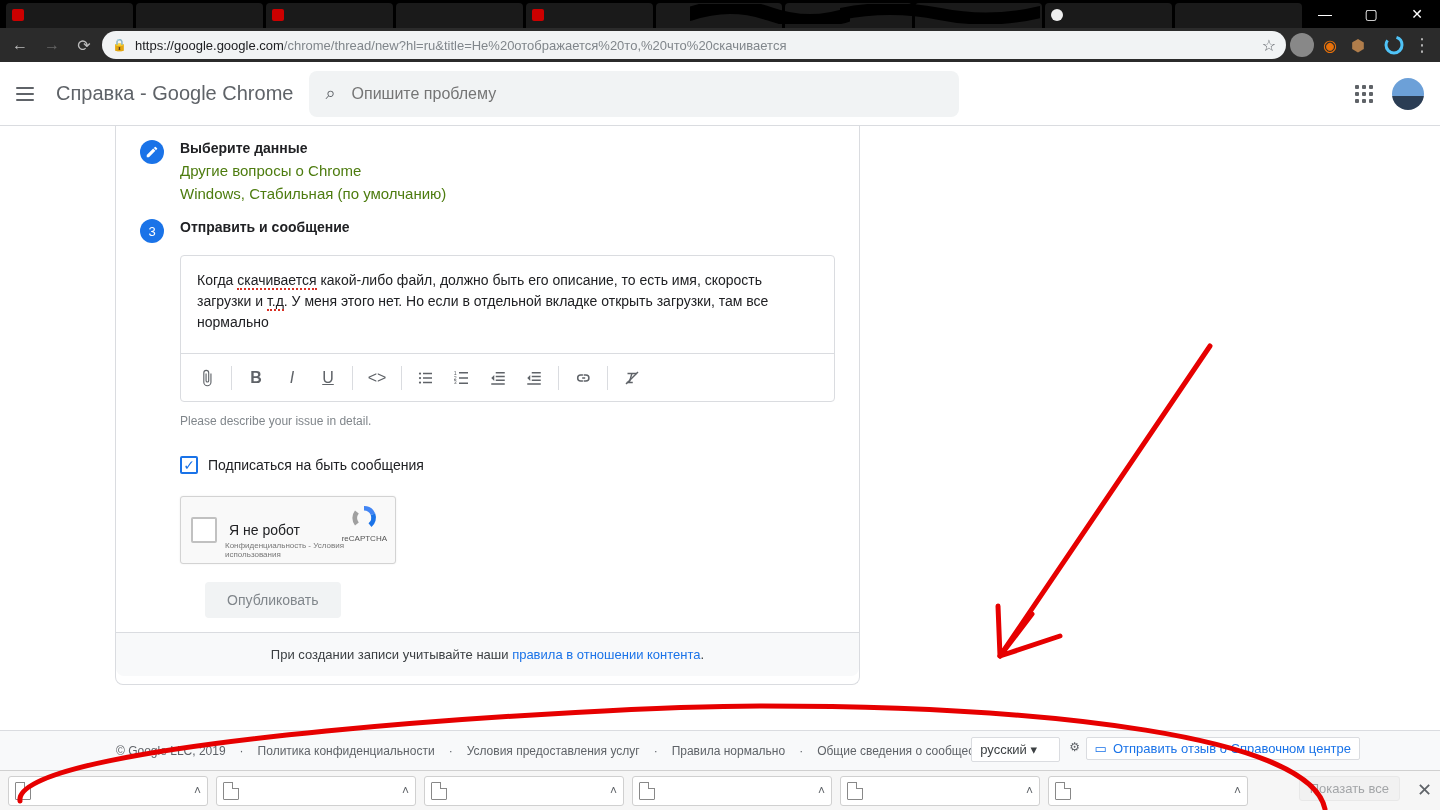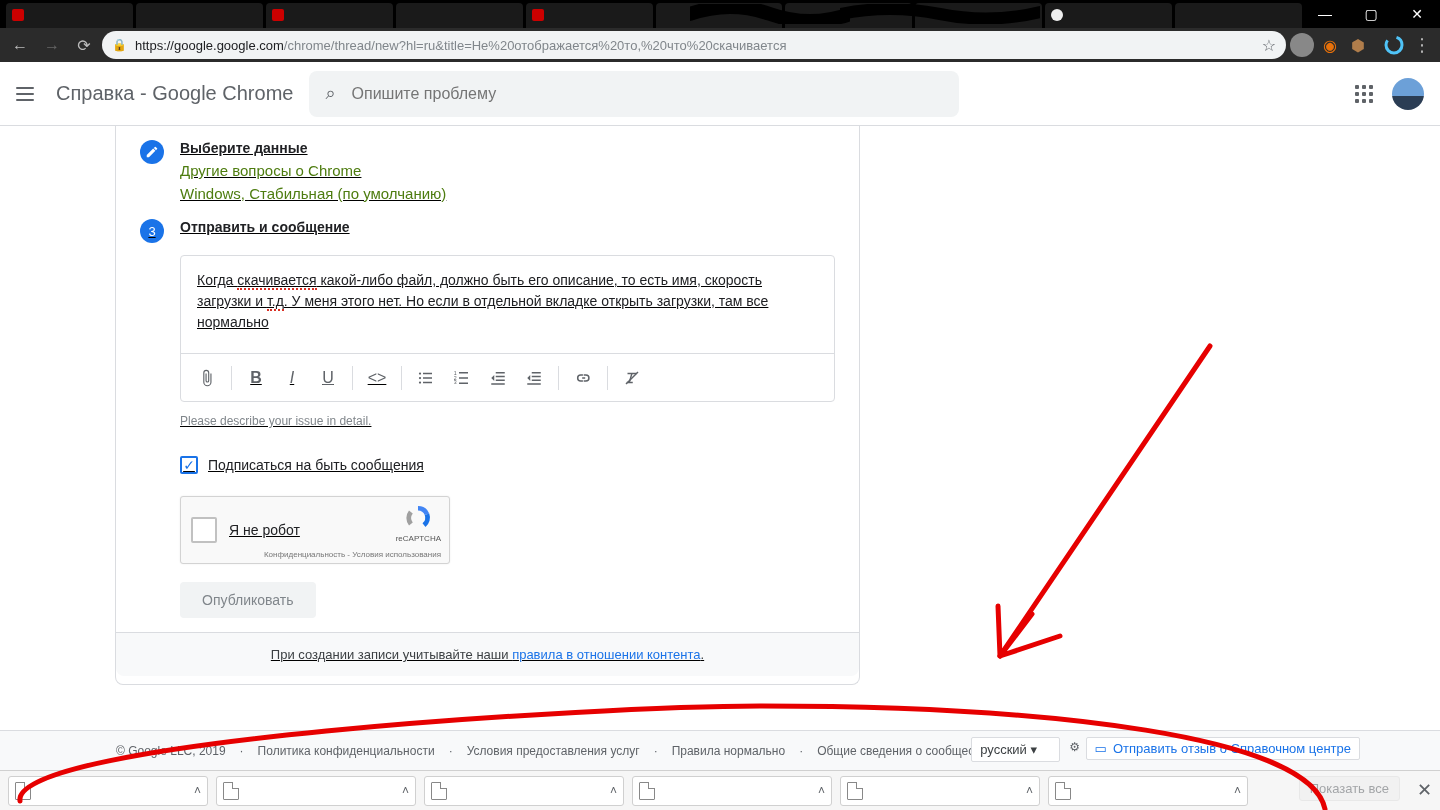--- a/index.html
+++ b/index.html
@@ -29,21 +29,21 @@
   .g-search { flex:0 0 650px; height:46px; background:#f1f3f4; border-radius:8px; display:flex; align-items:center; padding:0 16px; gap:16px; color:#5f6368; }
   .g-search input { border:none; background:transparent; outline:none; font-size:16px; color:#202124; flex:1; }
   .g-spacer { flex:1; }
   .apps-grid { width:24px; height:24px; display:grid; grid-template-columns:repeat(3,4px); grid-template-rows:repeat(3,4px); gap:3px; align-content:center; justify-content:center; }
   .apps-grid span { background:#5f6368; width:4px; height:4px; border-radius:1px; }
   .avatar { width:32px; height:32px; border-radius:50%; background:linear-gradient(180deg,#6ca0d8 0%,#6ca0d8 55%,#2b3d54 55%,#2b3d54 100%); }
 
   
   .viewport { height:calc(810px - 28px - 34px - 64px - 40px - 40px); overflow:hidden; position:relative; }
   .page { width:100%; display:flex; justify-content:flex-start; }
-  .card-wrap { width:745px; margin-left:115px;text-decoration:underline; }
+  .card-wrap { width:745px; margin-left:115px; }
   .card { border:1px solid #dadce0; border-top:none; border-radius:0 0 8px 8px; background:#fff; padding:0 0 8px 0; }
 
   .step-row { display:flex; padding:14px 24px 0 24px; gap:16px; align-items:flex-start; }
   .step-badge { width:24px; height:24px; border-radius:50%; background:#1a73e8; color:#fff; display:flex; align-items:center; justify-content:center; font-size:13px; flex-shrink:0; }
   .step-badge.pencil svg { width:14px; height:14px; fill:#fff; }
   .step-body { flex:1; }
   .step-title { font-weight:600; font-size:14px; color:#202124; margin-bottom:4px; }
   .step-sub { font-size:15px; color:#4d7c0f; line-height:1.5; }
 
   .step-content { padding:12px 24px 0 64px; }
@@ -54,29 +54,29 @@
   .tb-btn { width:36px; height:36px; display:flex; align-items:center; justify-content:center; color:#5f6368; font-size:16px; border-radius:4px; cursor:pointer; }
   .tb-btn svg { width:18px; height:18px; fill:#5f6368; }
   .tb-sep { width:1px; height:24px; background:#dadce0; margin:0 6px; }
 
   .helper { font-size:12px; color:#80868b; margin-top:12px; }
 
   .cb-row { display:flex; align-items:center; gap:10px; margin-top:28px; }
   .cb { width:18px; height:18px; border:2px solid #1a73e8; border-radius:2px; display:flex; align-items:center; justify-content:center; color:#1a73e8; font-size:14px; }
   .cb-label { font-size:14px; color:#202124; }
 
-  .recaptcha { width:270px; height:68px; border:1px solid #d3d3d3; border-radius:3px; background:#f9f9f9; box-shadow:0 0 2px rgba(0,0,0,.08); margin-top:22px; display:flex; align-items:center; padding:8px 10px; gap:12px; position:relative; }
+  .recaptcha { width:216px; height:68px; border:1px solid #d3d3d3; border-radius:3px; background:#f9f9f9; box-shadow:0 0 2px rgba(0,0,0,.08); margin-top:22px; display:flex; align-items:center; padding:8px 10px; gap:12px; position:relative; }
   .recaptcha .box { width:26px; height:26px; border:2px solid #c1c1c1; border-radius:2px; background:#fff; }
   .recaptcha .txt { font-size:14px; color:#202124; }
   .recaptcha .logo { position:absolute; right:8px; top:6px; text-align:center; font-size:8px; color:#555; }
   .recaptcha .logo svg { width:30px; height:30px; display:block; margin:0 auto 1px;}
   .recaptcha .terms { position:absolute; right:8px; bottom:4px; font-size:8px; color:#777;padding-left:44px; }
 
   .publish { margin-top:18px; margin-bottom:14px; }
-  .publish button { background:#f1f3f4; color:#80868b; border:none; padding:10px 22px; border-radius:4px; font-size:14px; font-weight:500; cursor:not-allowed; }
+  .publish button { background:#f1f3f4; color:#80868b; border:none; padding:10px 22px; border-radius:4px; font-size:14px; font-weight:500; cursor:not-allowed;margin-left:25px; }
 
   .card-footer { border-top:1px solid #dadce0; background:#f8f9fa; padding:14px 24px; font-size:13px; color:#3c4043; text-align:center; border-radius:0 0 8px 8px; }
   .card-footer a { color:#1a73e8; text-decoration:none; }
 
   
   .page-footer-stripe { height:40px; background:#f8f9fa; border-top:1px solid #dadce0; display:flex; align-items:center; padding:0 16px; font-size:12px; color:#5f6368; gap:10px; position:relative; }
   .page-footer-stripe .sep{margin:0 4px;}
   .lang-select { position:absolute; right:380px; top:6px; border:1px solid #dadce0; background:#fff; padding:4px 22px 4px 8px; font-size:13px; color:#3c4043; border-radius:2px; }
   .feedback { position:absolute; right:80px; top:6px; color:#1a73e8; font-size:13px; display:flex; align-items:center; gap:6px; border:1px solid #dadce0; background:#fff; padding:3px 8px; border-radius:2px;}
   .gear-foot { position:absolute; right:400px; top:9px; color:#5f6368;}

